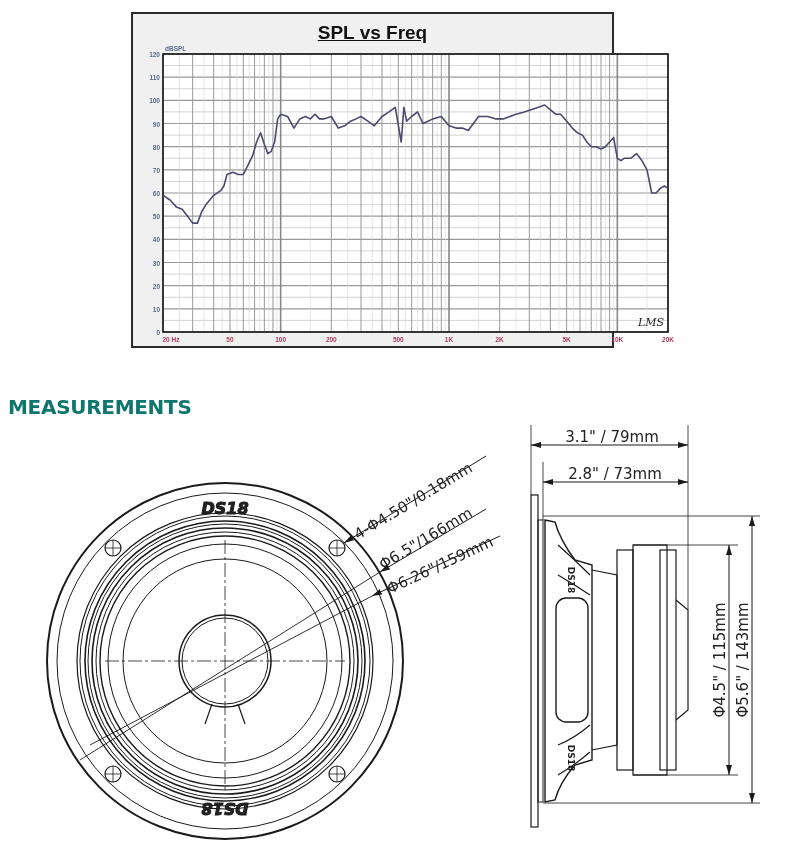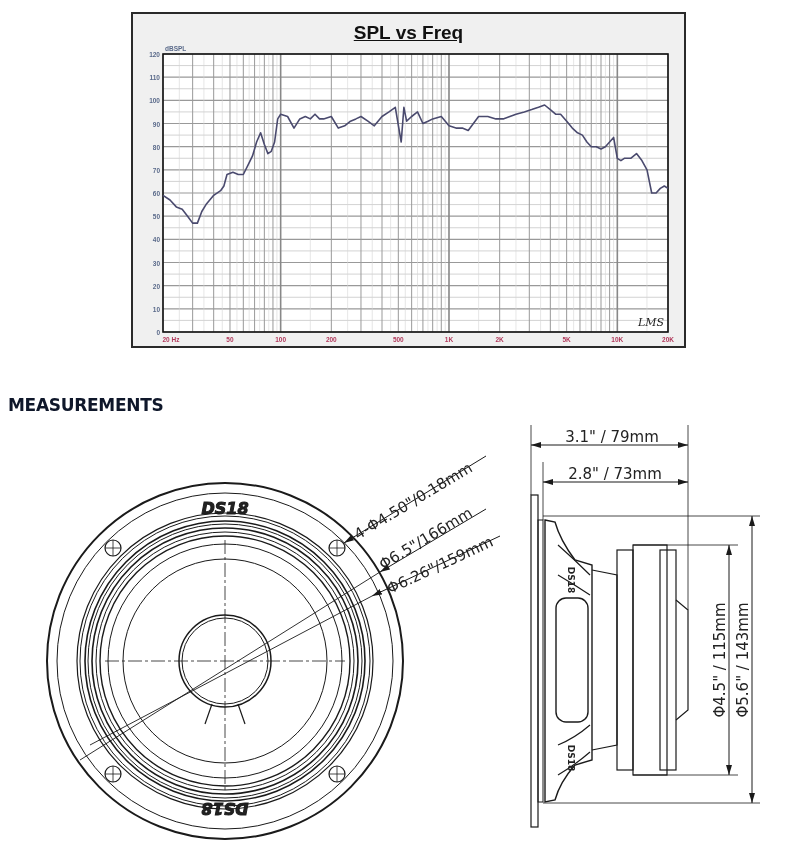--- a/index.html
+++ b/index.html
@@ -1,20 +1,20 @@
 <!DOCTYPE html>
 <html><head>
 <meta charset="utf-8">
 <style>
   html,body{margin:0;padding:0;background:#ffffff;}
   body{width:800px;height:854px;position:relative;overflow:hidden;font-family:"Liberation Sans",sans-serif;}
-  .chart-frame{position:absolute;left:131px;top:12px;width:555px;height:336px;background:#f0f0f0;border:2px solid #2a2a2a;box-sizing:border-box;}
+  .chart-frame{position:absolute;left:131px;top:12px;width:483px;height:336px;background:#f0f0f0;border:2px solid #2a2a2a;box-sizing:border-box;}
   .chart-title{position:absolute;left:0;right:0;top:8px;text-align:center;font-weight:bold;font-size:19px;text-decoration:underline;color:#111;font-family:"Liberation Sans",sans-serif;}
   .chart-svg{position:absolute;left:0;top:0;}
-  .measure-heading{position:absolute;left:8px;top:395px;font-size:17px;font-weight:bold;color:#0f172a;font-family:"DejaVu Sans",sans-serif;letter-spacing:-0.3px;}
+  .measure-heading{position:absolute;left:8px;top:395px;font-size:20px;font-weight:bold;color:#0f766e;font-family:"DejaVu Sans",sans-serif;letter-spacing:-0.3px;}
   .drawing-svg{position:absolute;left:0;top:420px;}
   .dim-text{font-family:"DejaVu Sans",sans-serif;fill:#222;}
 </style>
 </head>
 <body>
 
 <div class="chart-frame">
   <div class="chart-title">SPL vs Freq</div>
   <svg class="chart-svg" id="chart-svg" width="551" height="332" viewBox="0 0 551 332">
       <rect x="30" y="40" width="505" height="278" fill="#ffffff"></rect>

